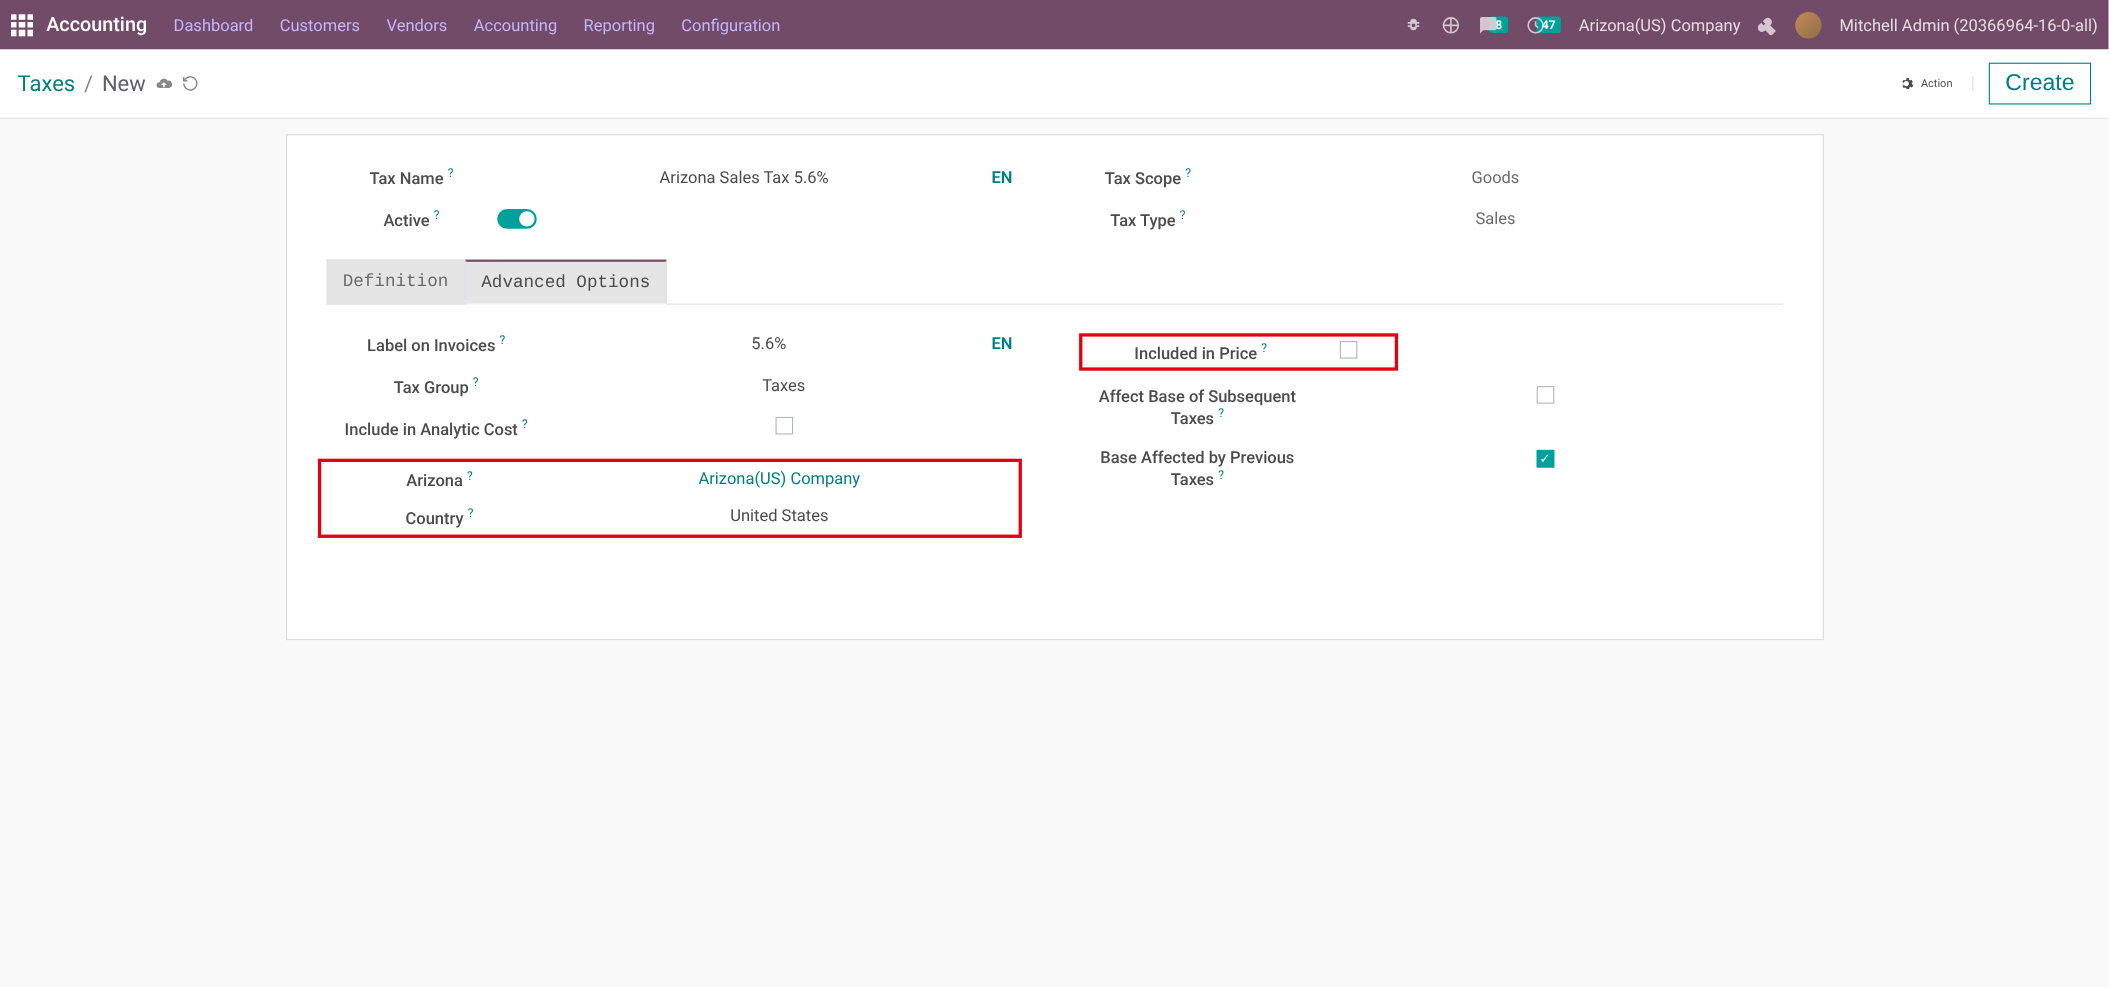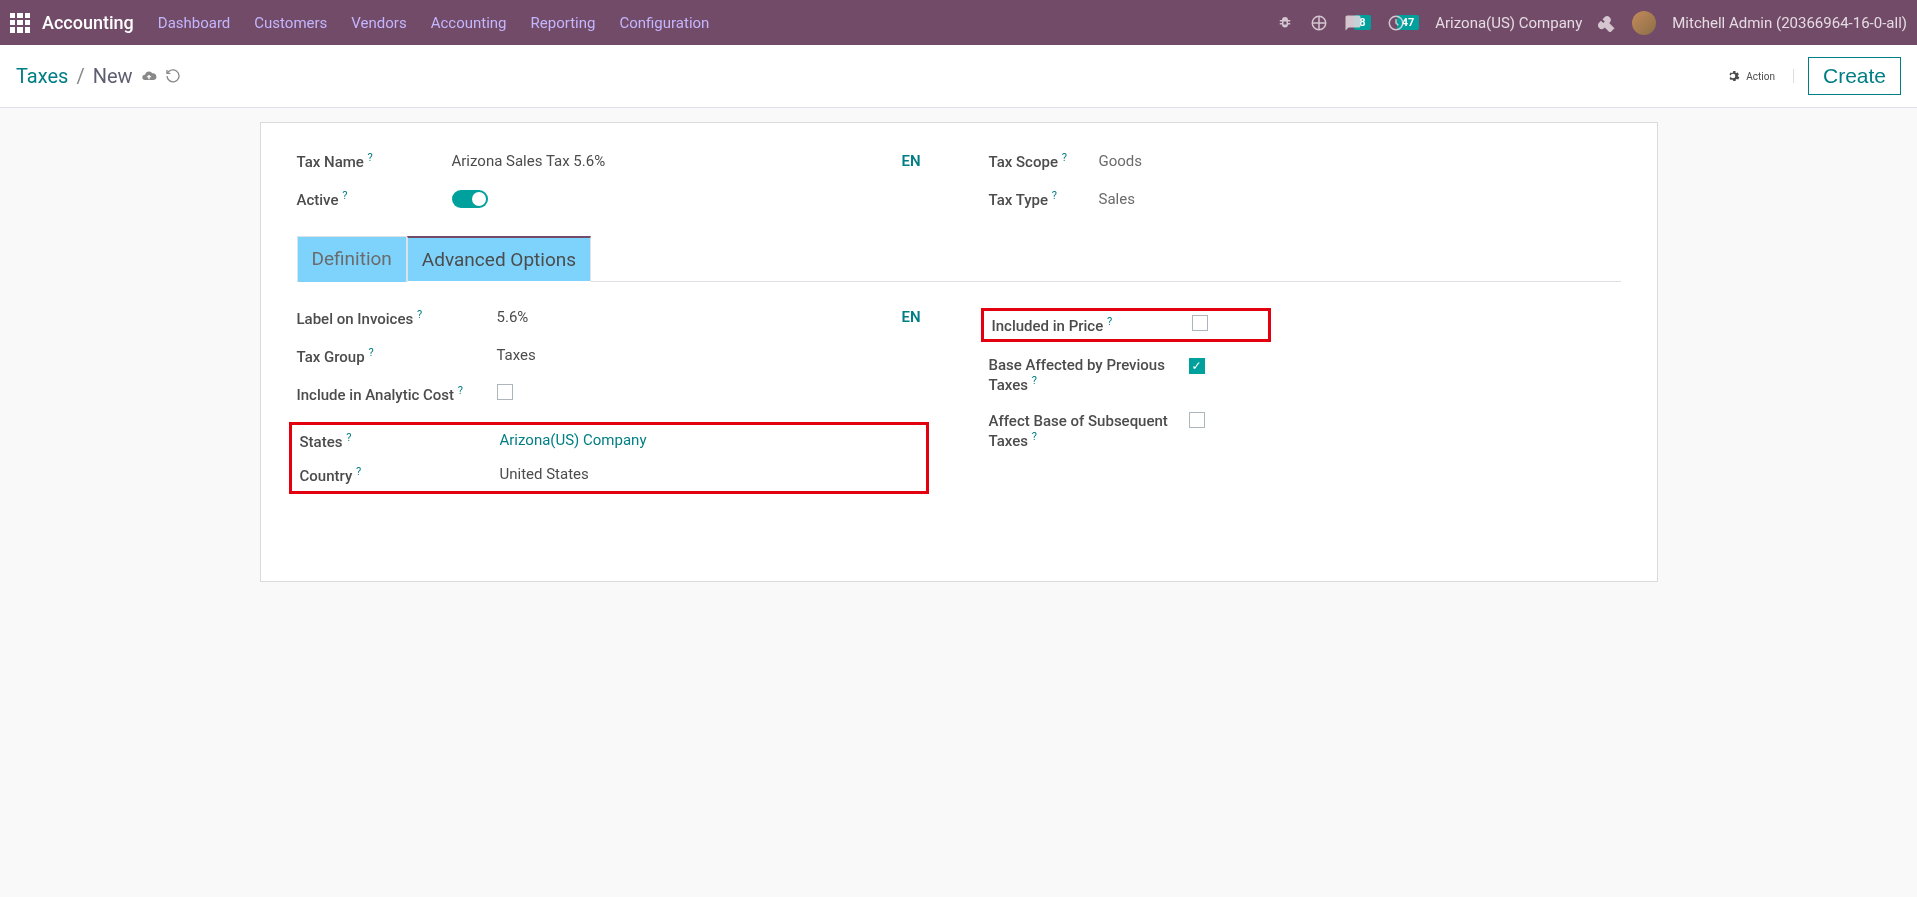--- a/index.html
+++ b/index.html
@@ -22,32 +22,32 @@
 .breadcrumb a { color: #017e84; text-decoration: none; cursor: pointer; }
 .breadcrumb .current { color: #5f5e70; }
 .breadcrumb .sep { color: #888; }
 .breadcrumb .small-ico { font-size: 14px; color: #888; cursor: pointer; }
 .cp-right { display: flex; align-items: center; gap: 14px; }
 .action-btn { font-size: 10px; color: #4c4c4c; cursor: pointer; display: inline-flex; align-items: center; gap: 6px; border-right: 1px solid #ddd; padding-right: 18px; }
 .create-btn { border: 1px solid #017e84; background: #fff; color: #017e84; font-size: 21px; padding: 6px 14px; cursor: pointer; }
 .sheet-wrapper { display: flex; justify-content: center; padding: 14px 0 24px; }
 .sheet { background: #fff; border: 1px solid #d8dadd; width: 1398px; min-height: 460px; padding: 28px 36px 60px; }
 .form-cols { display: flex; gap: 60px; }
-.col { flex: 1; }
+.col { flex: 1; text-align: center; }
 .field-row { display: flex; align-items: center; margin-bottom: 18px; }
 .field-label { width: 155px; font-weight: 500; font-size: 15px; color: #4c4c4c; }
 .field-label sup { color: #017e84; font-size: 11px; font-weight: normal; }
 .field-value { flex: 1; font-size: 15px; color: #6b6b6b; }
 .field-value.link { color: #017e84; cursor: pointer; }
 .en-badge { color: #017e84; font-weight: 600; font-size: 15px; cursor: pointer; margin-right: 8px; }
 .toggle { width: 36px; height: 18px; background: #00a09d; border-radius: 10px; position: relative; cursor: pointer; }
 .toggle::after { content:""; position: absolute; right: 2px; top: 2px; width: 14px; height: 14px; background: #fff; border-radius: 50%; }
 .amount-row .pct { margin-left: 80px; color: #4c4c4c; }
 .tabs { display: flex; border-bottom: 1px solid #dee2e6; margin-top: 8px; }
-.tab { padding: 10px 14px; font-size: 19px; border: 1px solid transparent; border-bottom: none; cursor: pointer; color: #6b6b6b; position: relative; bottom: -1px; background:#7dd3fc; }
+.tab { padding: 10px 14px; font-size: 16px; border: 1px solid transparent; border-bottom: none; cursor: pointer; color: #6b6b6b; position: relative; bottom: -1px; background:#e5e5e5;font-family:Liberation Mono, monospace; }
 .tab:first-child { border: 1px solid #dee2e6; border-bottom: none; }
 .tab.active { border: 1px solid #dee2e6; border-bottom: 1px solid #fff; border-top: 2px solid #714B67; color: #4c4c4c; }
 .tab-content { padding-top: 26px; }
 .field-row-adv { display: flex; align-items: flex-start; margin-bottom: 18px; }
 .field-row-adv .field-label { width: 200px; }
 .field-row-adv .field-value { font-size: 15px; }
 .checkbox { width: 16px; height: 16px; border: 1px solid #adb5bd; cursor: pointer; display: inline-flex; align-items: center; justify-content: center; }
 .checkbox.checked { background: #00a09d; border-color: #00a09d; color: #fff; font-size: 12px; }
 .highlight-red { border: 3px solid #e3000f; }
 .hl-box-left { position: relative; padding: 6px 8px; margin-left: -8px; }
@@ -192,41 +192,41 @@
             <div class="field-label"><span>Tax Group</span> <sup>?</sup></div>
             <div class="field-value" style="color:#4c4c4c;">Taxes</div>
           </div>
           <div class="field-row-adv">
             <div class="field-label"><span>Include in Analytic Cost</span> <sup>?</sup></div>
             <div class="field-value"><span class="checkbox"></span></div>
           </div>
 
           <div class="highlight-red hl-box-left">
             <div class="field-row-adv" style="margin-bottom:14px;">
-              <div class="field-label"><span>States</span> <sup>?</sup></div>
+              <div class="field-label"><span>Arizona</span> <sup>?</sup></div>
               <div class="field-value link">Arizona(US) Company</div>
             </div>
             <div class="field-row-adv" style="margin-bottom:0;">
               <div class="field-label"><span>Country</span> <sup>?</sup></div>
               <div class="field-value" style="color:#4c4c4c;">United States</div>
             </div>
           </div>
         </div>
 
         <div class="col">
           <div class="highlight-red hl-right" style="margin-bottom:14px;width:290px;">
             <div class="field-label" style="width:200px;"><span>Included in Price</span> <sup>?</sup></div>
             <div class="field-value"><span class="checkbox"></span></div>
           </div>
           <div class="field-row-adv">
+            <div class="field-label" style="width:200px;"><span>Affect Base of Subsequent Taxes</span> <sup>?</sup></div>
+            <div class="field-value"><span class="checkbox"></span></div>
+          </div>
+          <div class="field-row-adv">
             <div class="field-label" style="width:200px;"><span>Base Affected by Previous Taxes</span> <sup>?</sup></div>
             <div class="field-value"><span class="checkbox checked">✓</span></div>
           </div>
-          <div class="field-row-adv">
-            <div class="field-label" style="width:200px;"><span>Affect Base of Subsequent Taxes</span> <sup>?</sup></div>
-            <div class="field-value"><span class="checkbox"></span></div>
-          </div>
         </div>
       </div>
     </div>
 
   </div>
 </div>
 
 </body></html>

